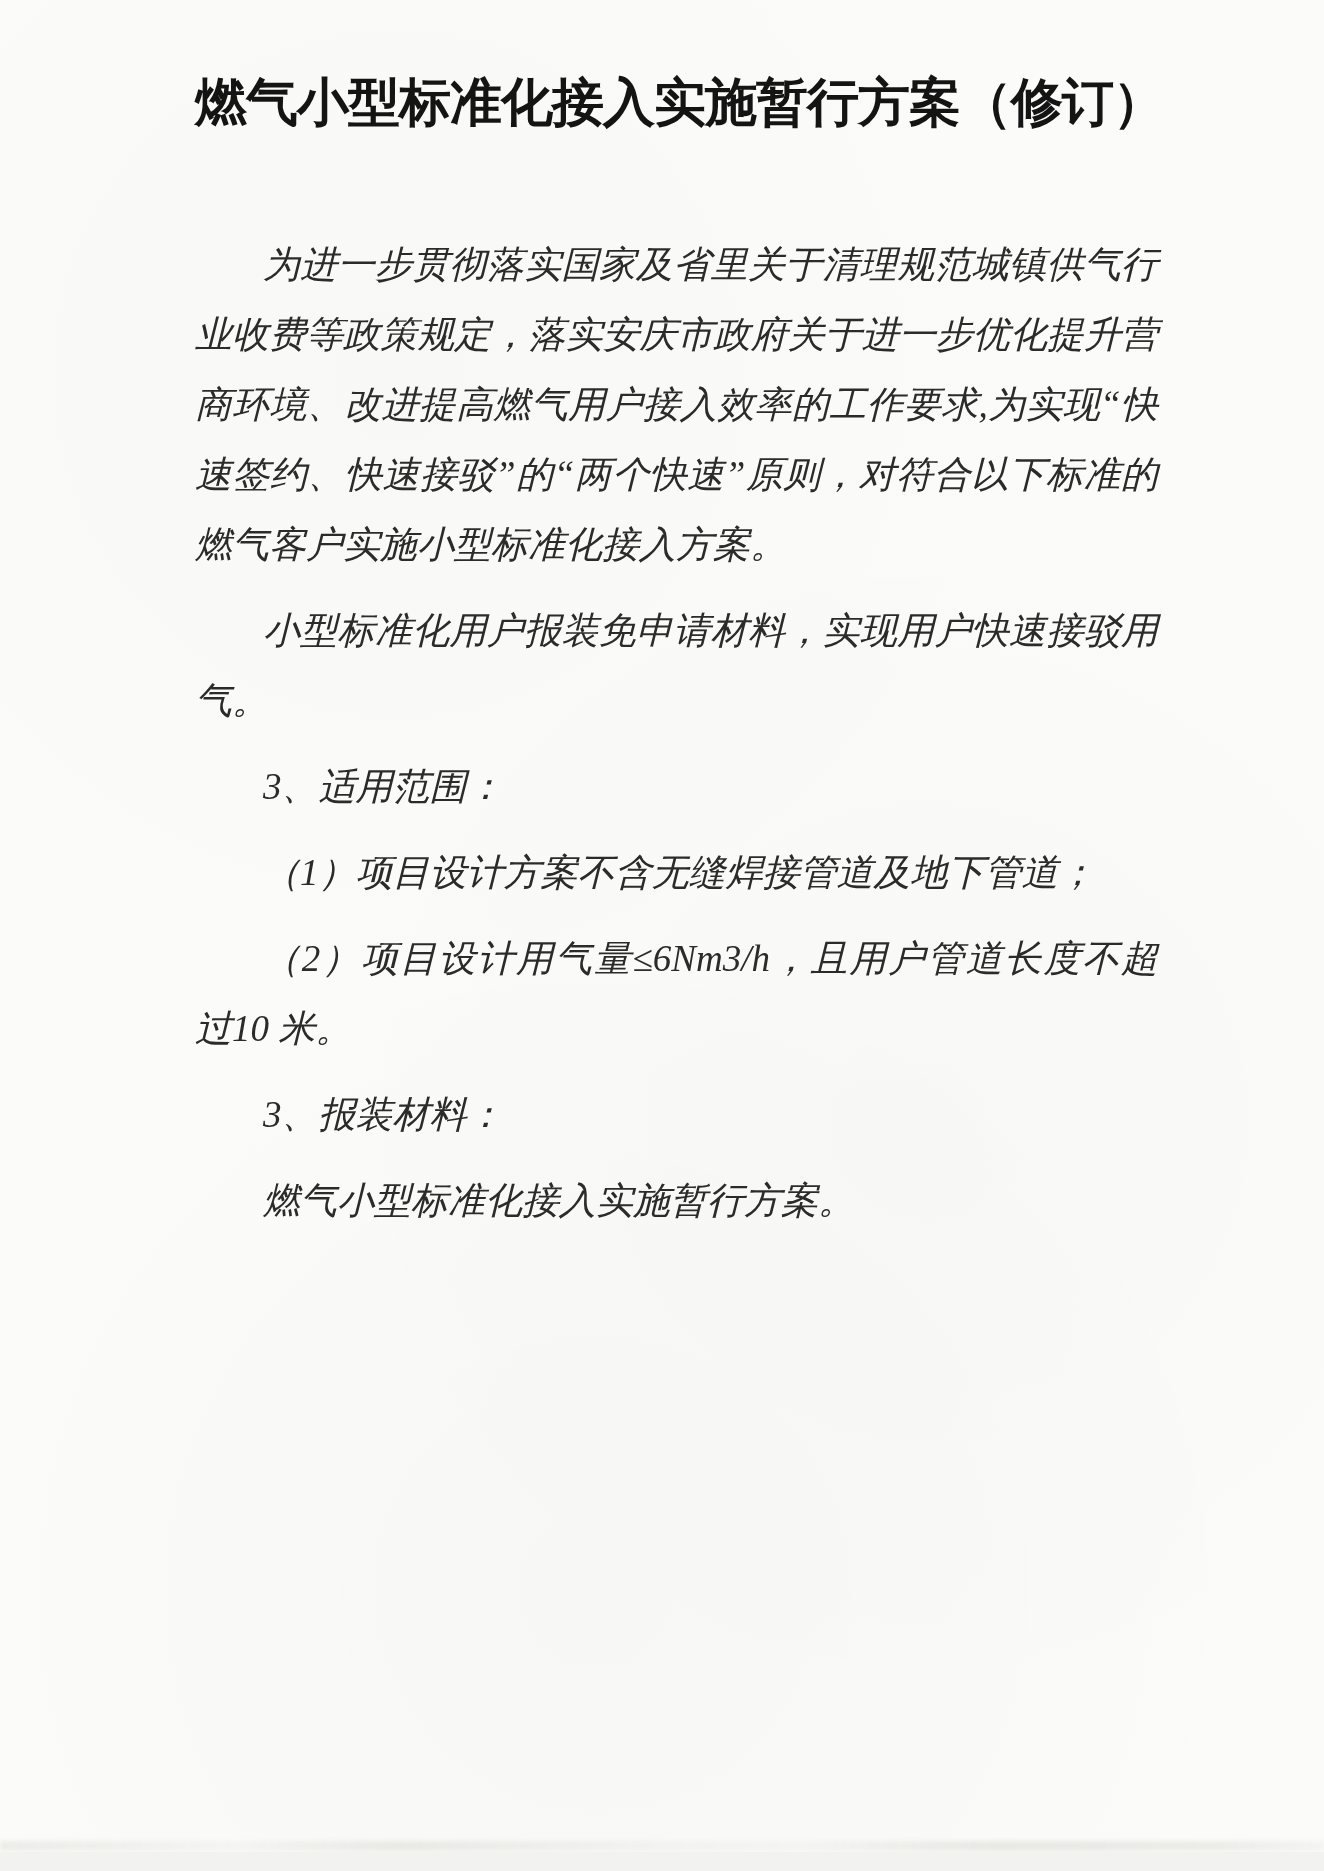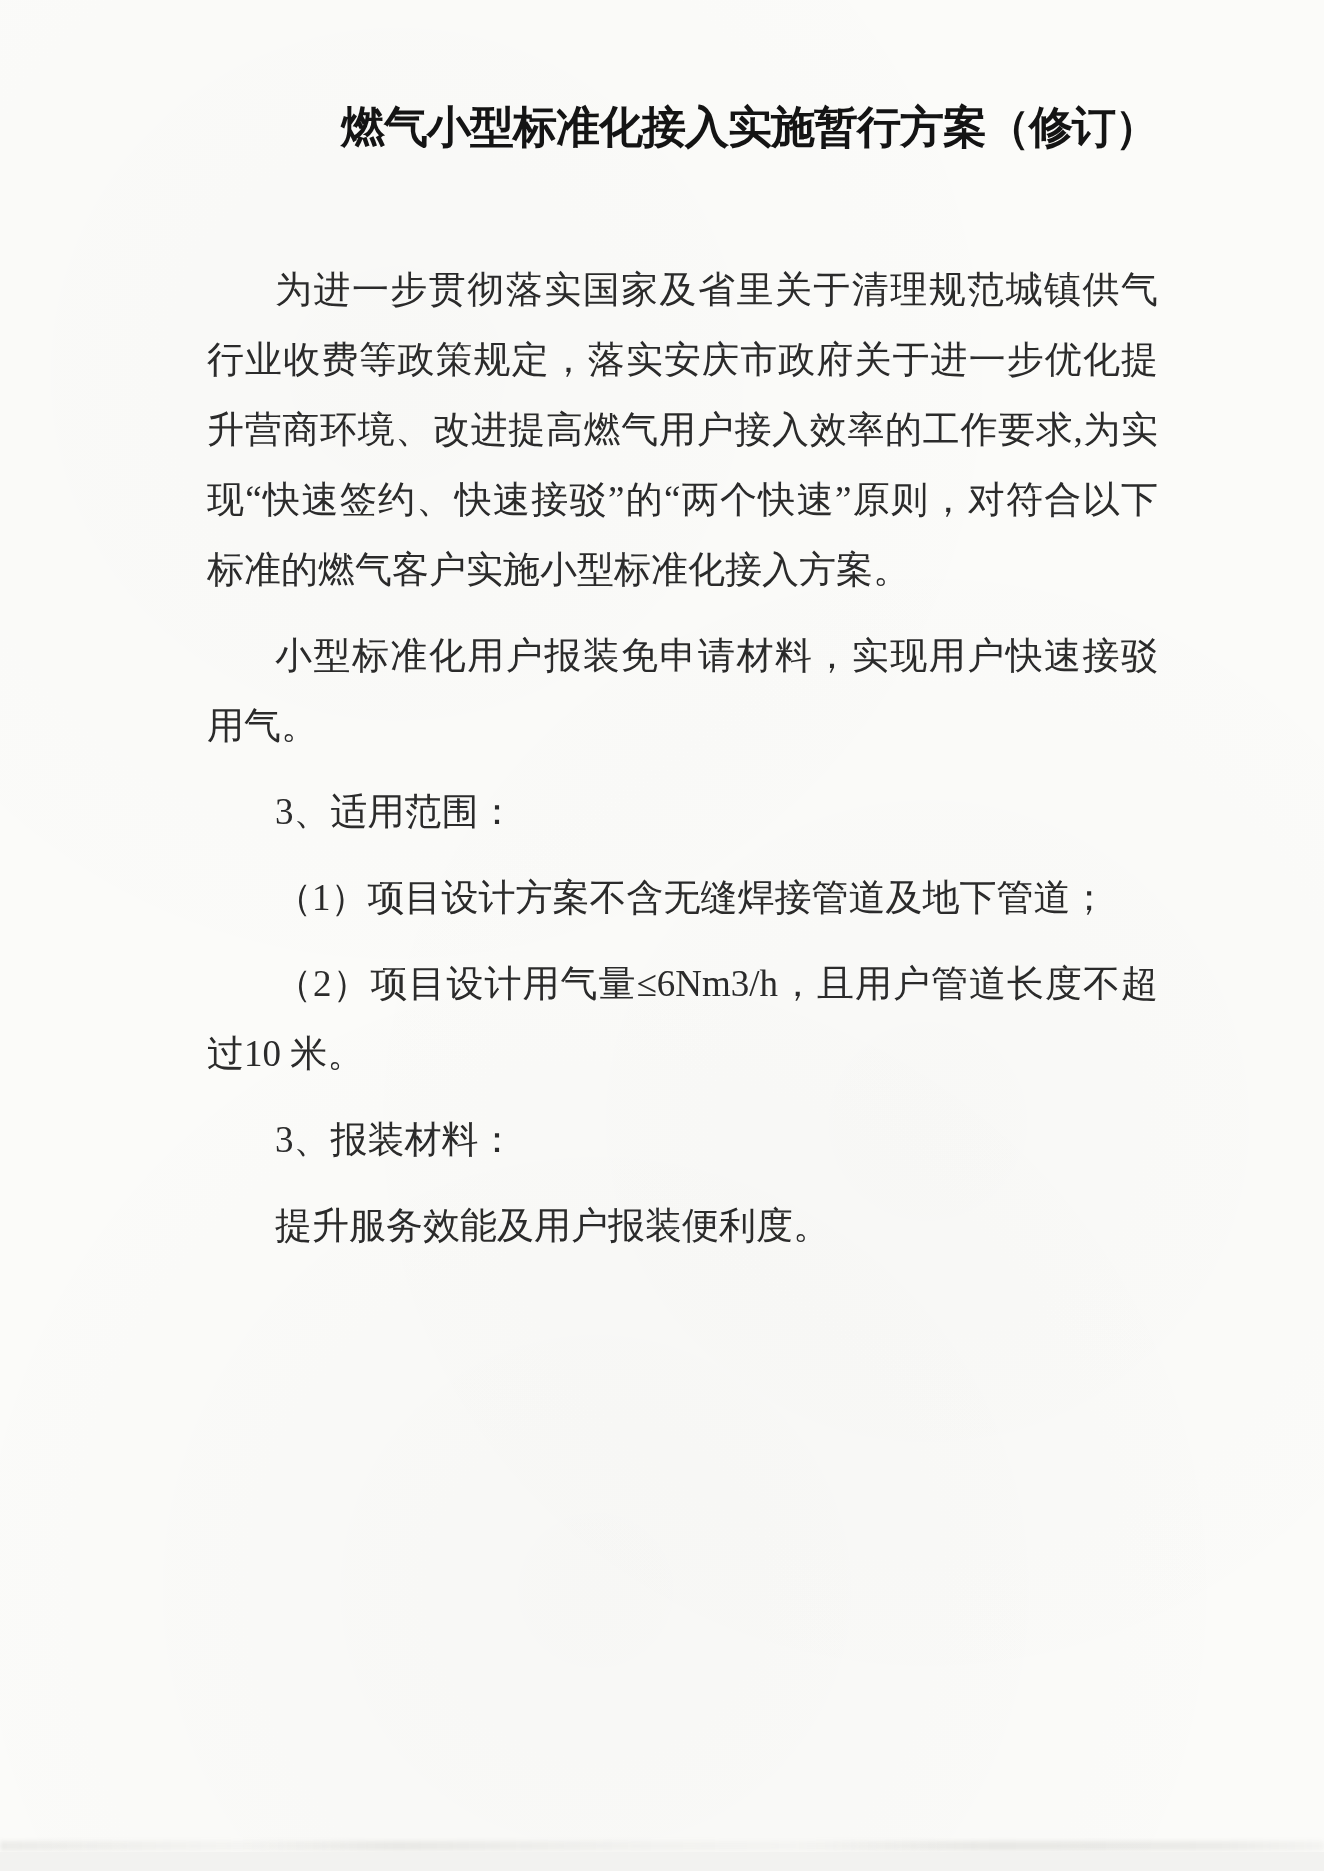--- a/index.html
+++ b/index.html
@@ -30,33 +30,34 @@
     position: absolute;
     left: 195px;
     top: 0;
     width: 963px;
     color: #2b2b2b;
     font-size: 37px;
     line-height: 70px;
     text-align: justify;
   }
   .doc-title {
-    margin: 101px 0 0 0;
-    font-size: 44px;
+    margin: 76px 0 0 0;
+    font-size: 52px;
     line-height: 54px;
     font-weight: 700;
     letter-spacing: -1px;
     color: #141414;
-    text-align: right;
+    text-align: left;
     text-indent: 0;
     white-space: nowrap;
   }
   .para {
-    margin: 0 0 16px 12px;
+    margin: 0 0 16px 0;
     text-indent: 68px;
+    font-style: italic;
   }
   .para.first {
     margin-top: 100px;
   }
   
   .scan-band {
     position: absolute;
     left: 0;
     right: 0;
     bottom: 20px;
@@ -94,20 +95,20 @@
     <p class="para">小型标准化用户报装免申请材料，实现用户快速接驳用气。</p>
 
     <p class="para">3、适用范围：</p>
 
     <p class="para">（1）项目设计方案不含无缝焊接管道及地下管道；</p>
 
     <p class="para">（2）项目设计用气量≤6Nm3/h，且用户管道长度不超过10 米。</p>
 
     <p class="para">3、报装材料：</p>
 
-    <p class="para">提升服务效能及用户报装便利度。</p>
+    <p class="para">燃气小型标准化接入实施暂行方案。</p>
 
 
   </div>
 
   <div class="scan-band"></div>
   <div class="scan-edge"></div>
 </div>
 
 </body></html>

